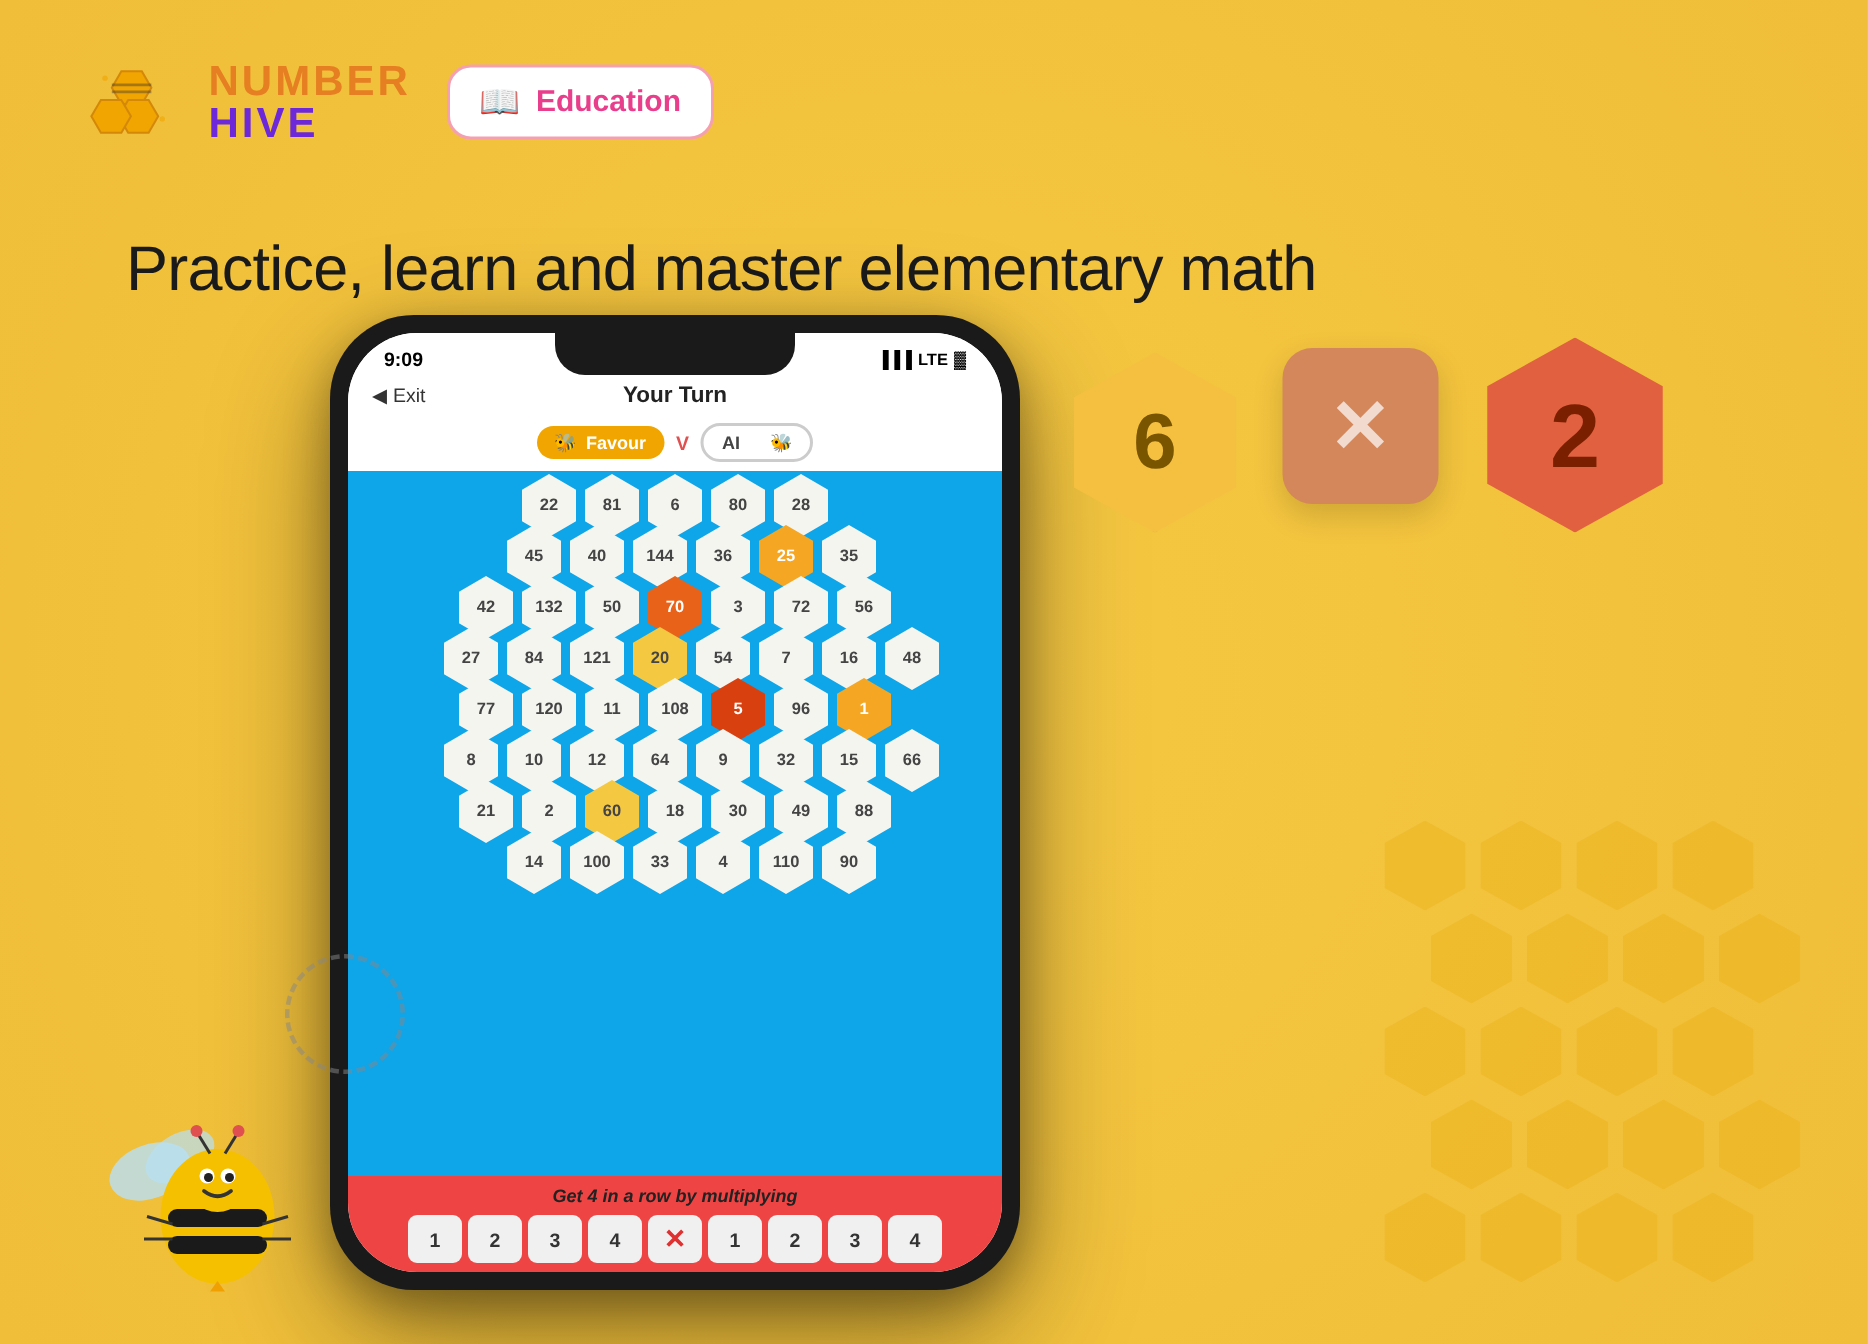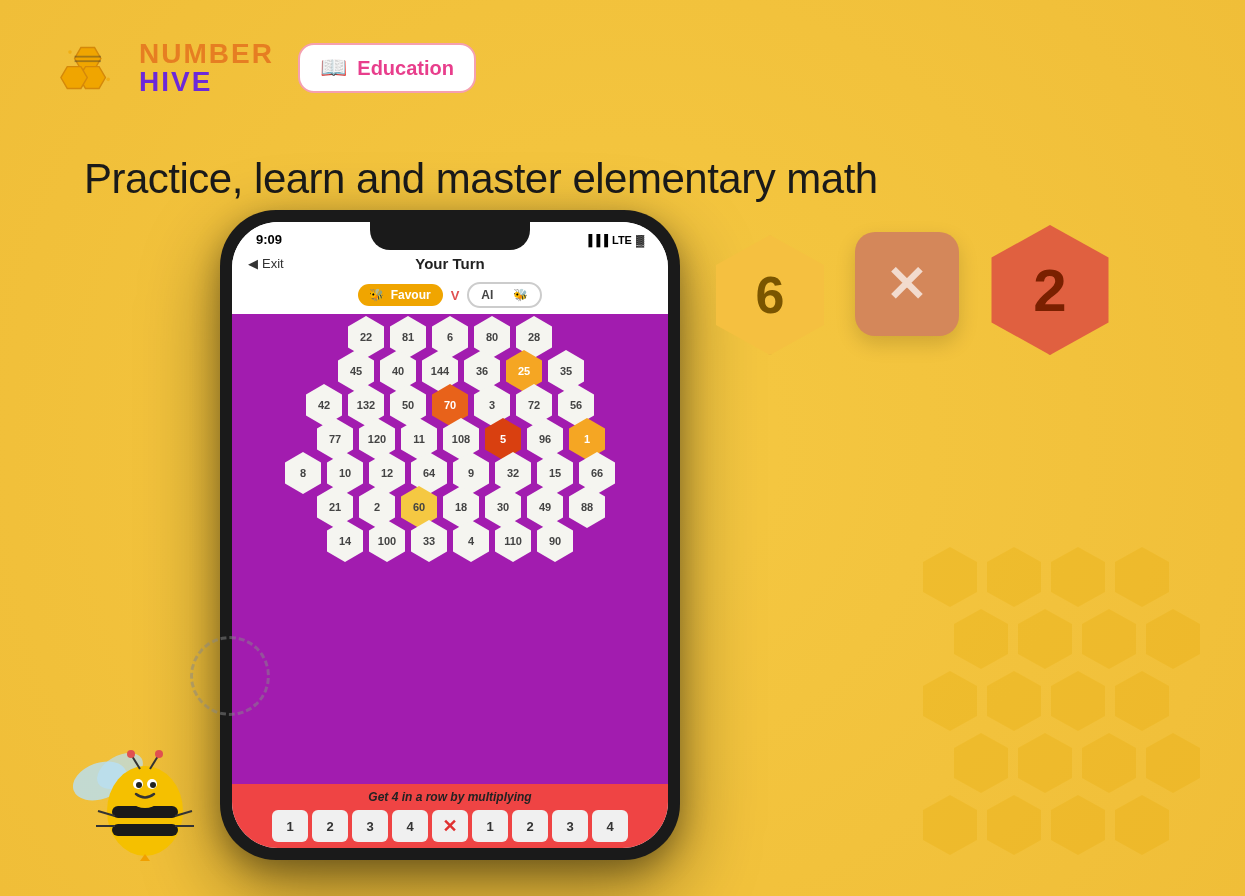--- a/index.html
+++ b/index.html
@@ -222,21 +222,21 @@
       color: #e05050;
     }
 
     .bee-icon { font-size: 16px; }
 
     
     .hex-grid-container {
       flex: 1;
       overflow: hidden;
       padding: 2px 8px;
-      background: #a21caf;
+      background: #0ea5e9;
     }
 
     .hex-row {
       display: flex;
       justify-content: center;
       margin-bottom: -8px;
     }
 
     .hex-row:nth-child(even) {
       margin-left: 22px;
@@ -527,20 +527,30 @@
         <div class="hex-row">
           <div class="hex">42</div>
           <div class="hex">132</div>
           <div class="hex">50</div>
           <div class="hex orange-mid">70</div>
           <div class="hex">3</div>
           <div class="hex">72</div>
           <div class="hex">56</div>
         </div>
 
+        <div class="hex-row">
+          <div class="hex">27</div>
+          <div class="hex">84</div>
+          <div class="hex">121</div>
+          <div class="hex yellow-light">20</div>
+          <div class="hex">54</div>
+          <div class="hex">7</div>
+          <div class="hex">16</div>
+          <div class="hex">48</div>
+        </div>
 
         <div class="hex-row">
           <div class="hex">77</div>
           <div class="hex">120</div>
           <div class="hex">11</div>
           <div class="hex">108</div>
           <div class="hex orange-dark">5</div>
           <div class="hex">96</div>
           <div class="hex orange-light">1</div>
         </div>

